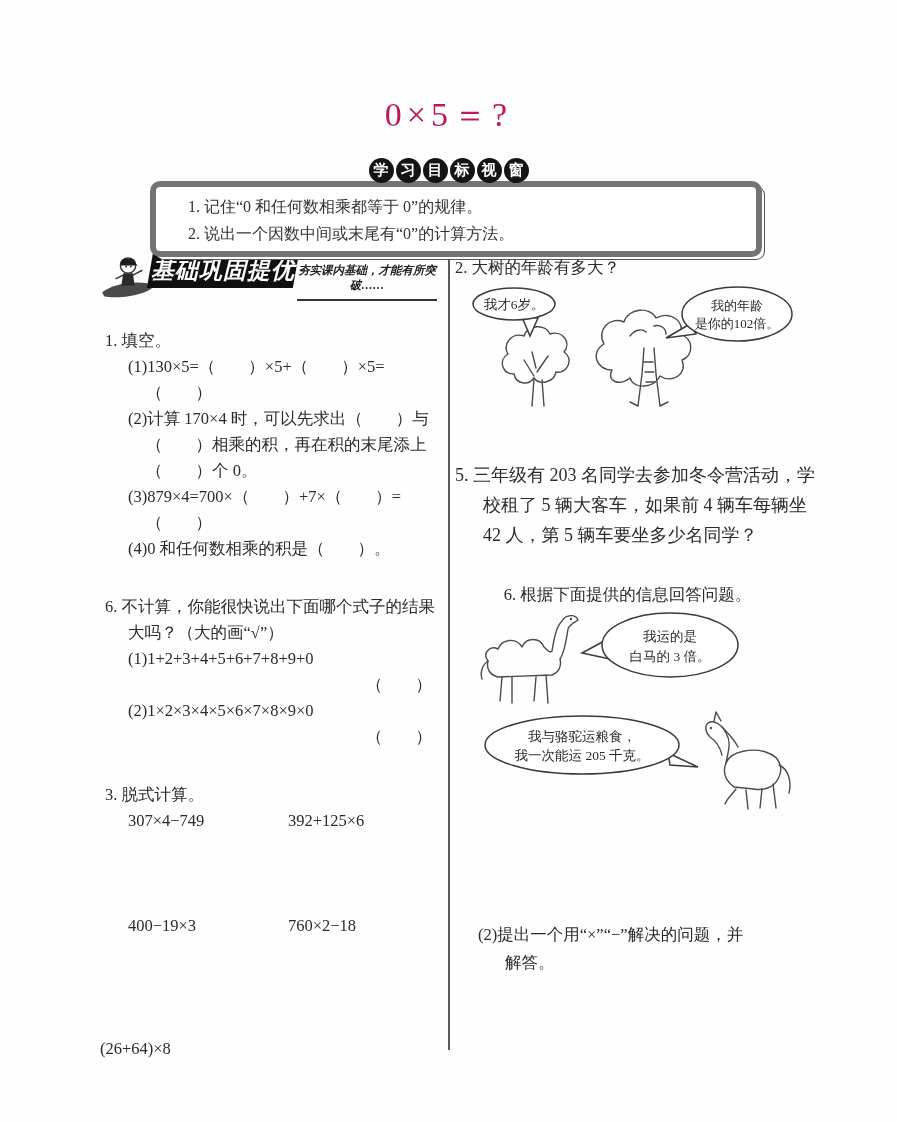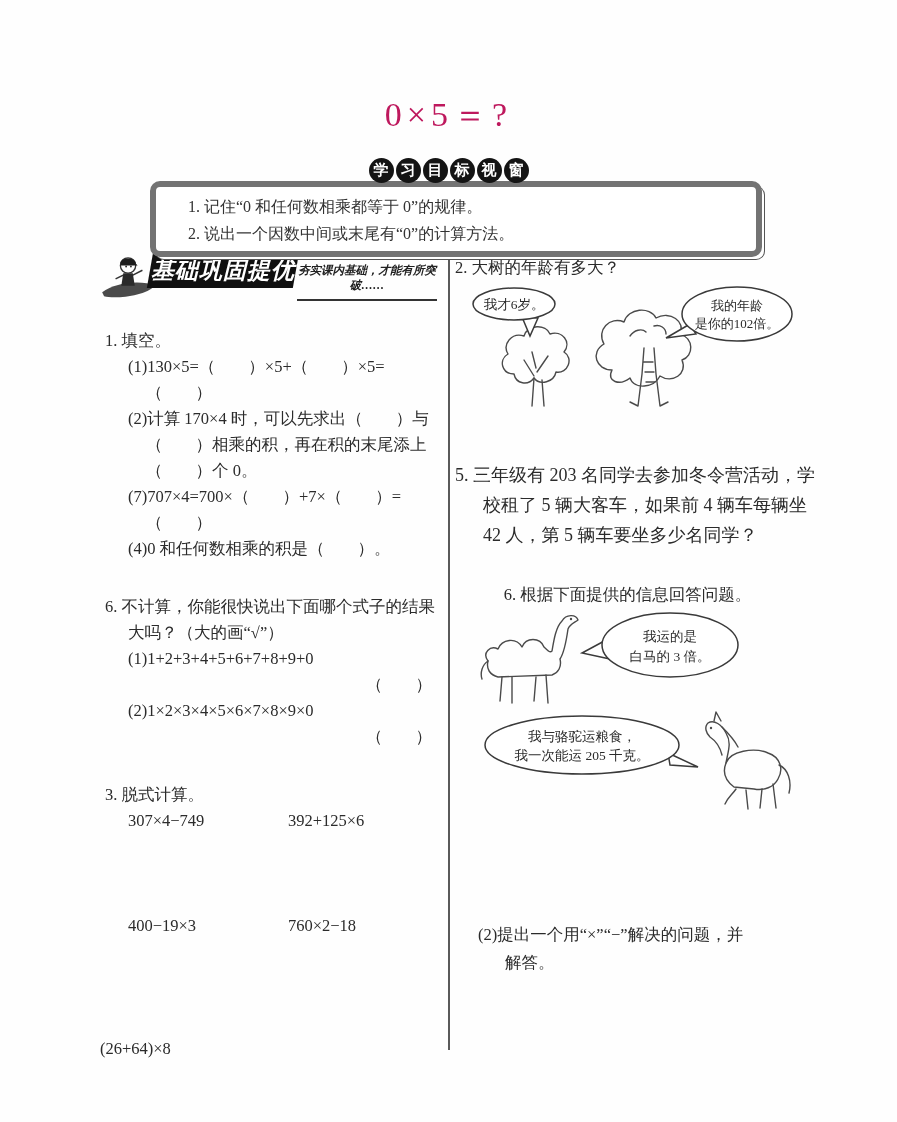--- a/index.html
+++ b/index.html
@@ -98,21 +98,21 @@
 
   <div class="divider"></div>
 
   <div class="leftcol">
     <div class="ln ind0">1. 填空。</div>
     <div class="ln ind1">(1)130×5=（　　）×5+（　　）×5=</div>
     <div class="ln ind2">（　　）</div>
     <div class="ln ind1">(2)计算 170×4 时，可以先求出（　　）与</div>
     <div class="ln ind2">（　　）相乘的积，再在积的末尾添上</div>
     <div class="ln ind2">（　　）个 0。</div>
-    <div class="ln ind1">(7)707×4=700×（　　）+7×（　　）=</div>
+    <div class="ln ind1">(3)879×4=700×（　　）+7×（　　）=</div>
     <div class="ln ind2">（　　）</div>
     <div class="ln ind1">(4)0 和任何数相乘的积是（　　）。</div>
 
     <div class="ln ind0">6. 不计算，你能很快说出下面哪个式子的结果</div>
     <div class="ln ind1">大吗？（大的画“√”）</div>
     <div class="ln ind1">(1)1+2+3+4+5+6+7+8+9+0</div>
     <div class="ln blank-right">（　　）</div>
     <div class="ln ind1">(2)1×2×3×4×5×6×7×8×9×0</div>
     <div class="ln blank-right">（　　）</div>
 

